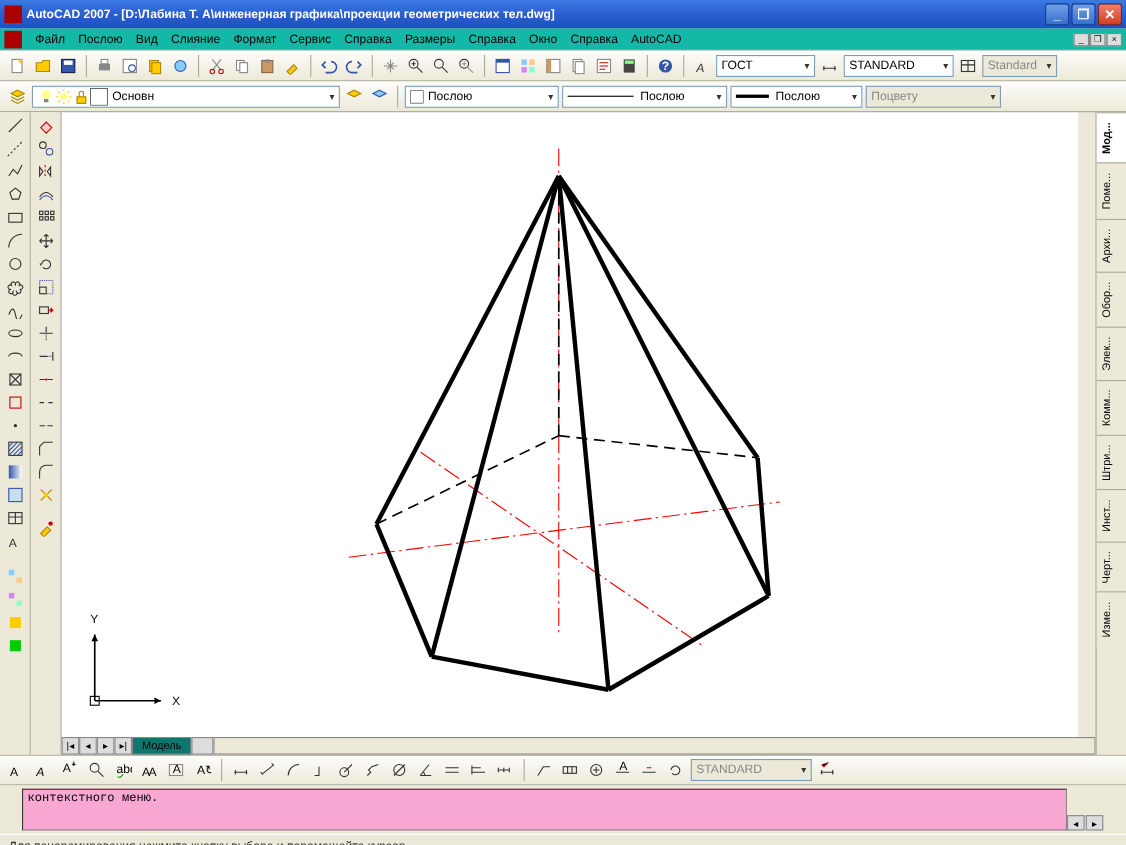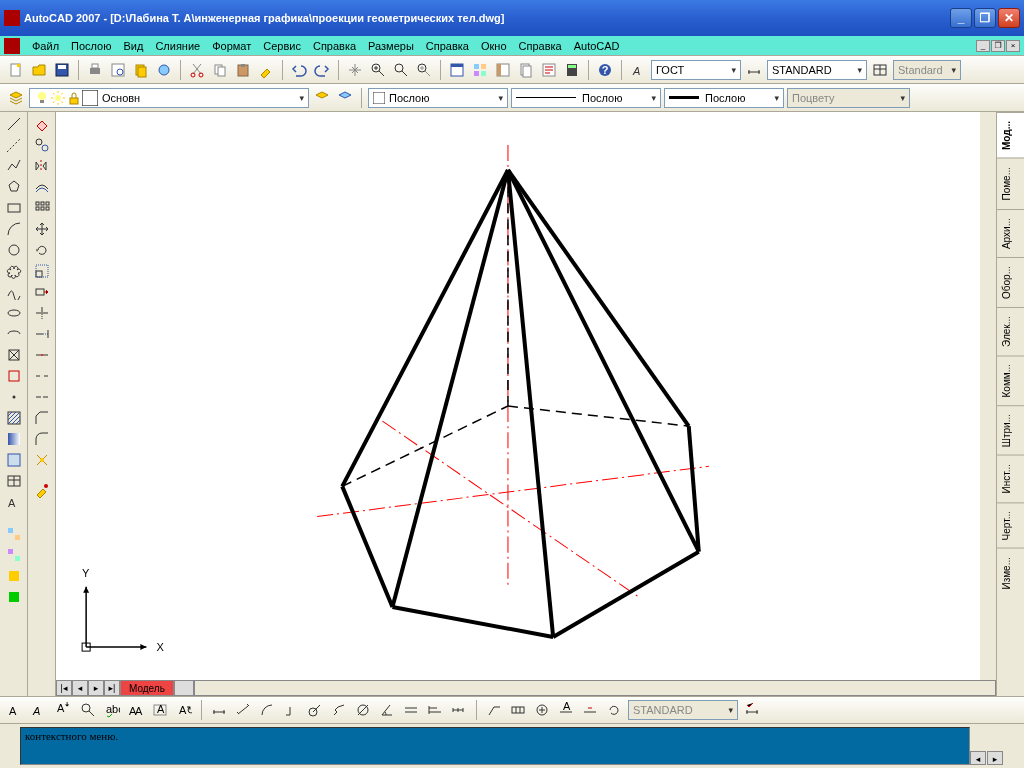--- a/index.html
+++ b/index.html
@@ -1,24 +1,24 @@
 <!DOCTYPE html>
 <html><head>
 <meta charset="utf-8">
 <style>
 * { box-sizing: border-box; margin: 0; padding: 0; font-family: Tahoma, Arial, sans-serif; font-size: 11px; }
 body { background: #ece9d8; width: 1024px; height: 768px; overflow: hidden; }
-.titlebar { height: 36px; background: linear-gradient(to bottom, #3b7ae3 0%, #2a5fd0 50%, #1d50c0 100%); color: #fff; display: flex; align-items: center; padding: 0 4px; }
+.titlebar { height: 26px; background: linear-gradient(to bottom, #3b7ae3 0%, #2a5fd0 50%, #1d50c0 100%); color: #fff; display: flex; align-items: center; padding: 0 4px; }
 .titlebar .icon { width: 16px; height: 16px; background: #a00; margin-right: 4px; }
 .titlebar .title { flex: 1; font-weight: bold; }
 .winbtns { display: flex; gap: 2px; }
 .winbtn { width: 22px; height: 20px; border-radius: 3px; display: flex; align-items: center; justify-content: center; font-family: Arial; font-size: 12px; font-weight: bold; color: #fff; }
 .winbtn.min, .winbtn.max { background: linear-gradient(to bottom,#6fa0e8,#3870d0); border: 1px solid #1a3f8a; }
 .winbtn.close { background: linear-gradient(to bottom,#f08070,#d04020); border: 1px solid #8a2010; }
-.menubar { height: 20px; background: #5eead4; display: flex; align-items: center; padding: 0 4px; border-bottom: 1px solid #aca899; }
+.menubar { height: 20px; background: #14b8a6; display: flex; align-items: center; padding: 0 4px; border-bottom: 1px solid #aca899; }
 .menubar .appicon { width: 16px; height: 16px; background: #a00; margin-right: 6px; }
 .menubar span.mi { padding: 2px 6px; cursor: default; }
 .menubar .mdi { margin-left: auto; display: flex; gap: 1px; }
 .menubar .mdi div { width: 14px; height: 12px; border: 1px solid #888; background: #ddd; font-size: 8px; text-align:center; line-height:10px; }
 .toolbar { height: 28px; background: linear-gradient(to bottom,#fdfdfb,#ece9d8); border-bottom: 1px solid #aca899; display: flex; align-items: center; padding: 0 6px; gap: 3px; }
 .tbtn { width: 20px; height: 20px; border: 1px solid transparent; display: flex; align-items: center; justify-content: center; cursor: default; }
 .tsep { width: 1px; height: 20px; background: #aca899; margin: 0 3px; }
 .tdropdown { height: 20px; border: 1px solid #7f9db9; background: #fff; display: flex; align-items: center; padding: 0 4px; }
 .tdropdown .ar { margin-left: auto; font-size: 9px; color: #333; }
 .tdropdown.dis { background: #ece9d8; color: #888; }
@@ -26,25 +26,25 @@
 .lefttools { width: 28px; background: #ece9d8; border-right: 1px solid #aca899; display: flex; flex-direction: column; align-items: center; padding-top: 2px; gap: 1px; }
 .lefttools2 { width: 28px; background: #ece9d8; border-right: 1px solid #aca899; display: flex; flex-direction: column; align-items: center; padding-top: 2px; gap: 1px; }
 .lt { width: 22px; height: 20px; display: flex; align-items: center; justify-content: center; }
 .canvas-wrap { flex: 1; display: flex; flex-direction: column; background: #888; }
 .canvas { flex: 1; background: #fff; position: relative; overflow: hidden; }
 .righttabs { width: 28px; background: #ece9d8; border-left: 1px solid #aca899; display: flex; flex-direction: column; }
 .vtab { writing-mode: vertical-rl; transform: rotate(180deg); padding: 8px 4px; border-bottom: 1px solid #aca899; text-align: center; font-size: 10px; background: #ece9d8; cursor: default; }
 .vtab.active { background: #fff; font-weight: bold; }
 .scrollbar-h { height: 16px; background: #ece9d8; display: flex; align-items: center; }
 .sbtn { width: 16px; height: 16px; border: 1px solid #888; background: #ddd; font-size: 9px; text-align: center; line-height: 14px; }
-.modeltab { height: 16px; background: #ef4444; border: 1px solid #888; padding: 0 8px; font-size: 10px; display: inline-flex; align-items: center; }
+.modeltab { height: 16px; background: #0f766e; border: 1px solid #888; padding: 0 8px; font-size: 10px; display: inline-flex; align-items: center; }
 .scrollbar-v { width: 16px; background: #ece9d8; }
 .toolbar3 { height: 28px; background: linear-gradient(to bottom,#fdfdfb,#ece9d8); border-top: 1px solid #aca899; border-bottom: 1px solid #aca899; display:flex; align-items:center; padding: 0 6px; gap: 4px;}
 .cmdarea { height: 44px; background: #ece9d8; padding: 3px 20px; display:flex; }
-.cmdtext { flex:1; background: #0369a1; border: 1px inset #888; padding: 2px 4px; font-family: Liberation Serif, serif; }
+.cmdtext { flex:1; background: #f9a8d4; border: 1px inset #888; padding: 2px 4px; font-family: Liberation Mono, monospace; }
 .cmdscroll { width: 34px; display:flex; flex-direction:column; justify-content:flex-end; gap:1px;}
 .cmdscroll .sbtn { height:14px; }
 .statusbar { height: 22px; background: #ece9d8; border-top: 1px solid #fff; padding: 3px 8px; display:flex; align-items:center; }
 svg.tico { width:16px; height:16px; }
 .linetype-sample { display:inline-block; width:60px; border-top: 1px solid #000; vertical-align: middle; }
 .lineweight-sample { display:inline-block; width:30px; border-top: 3px solid #000; vertical-align: middle; }
 </style>
 </head>
 <body>
 

